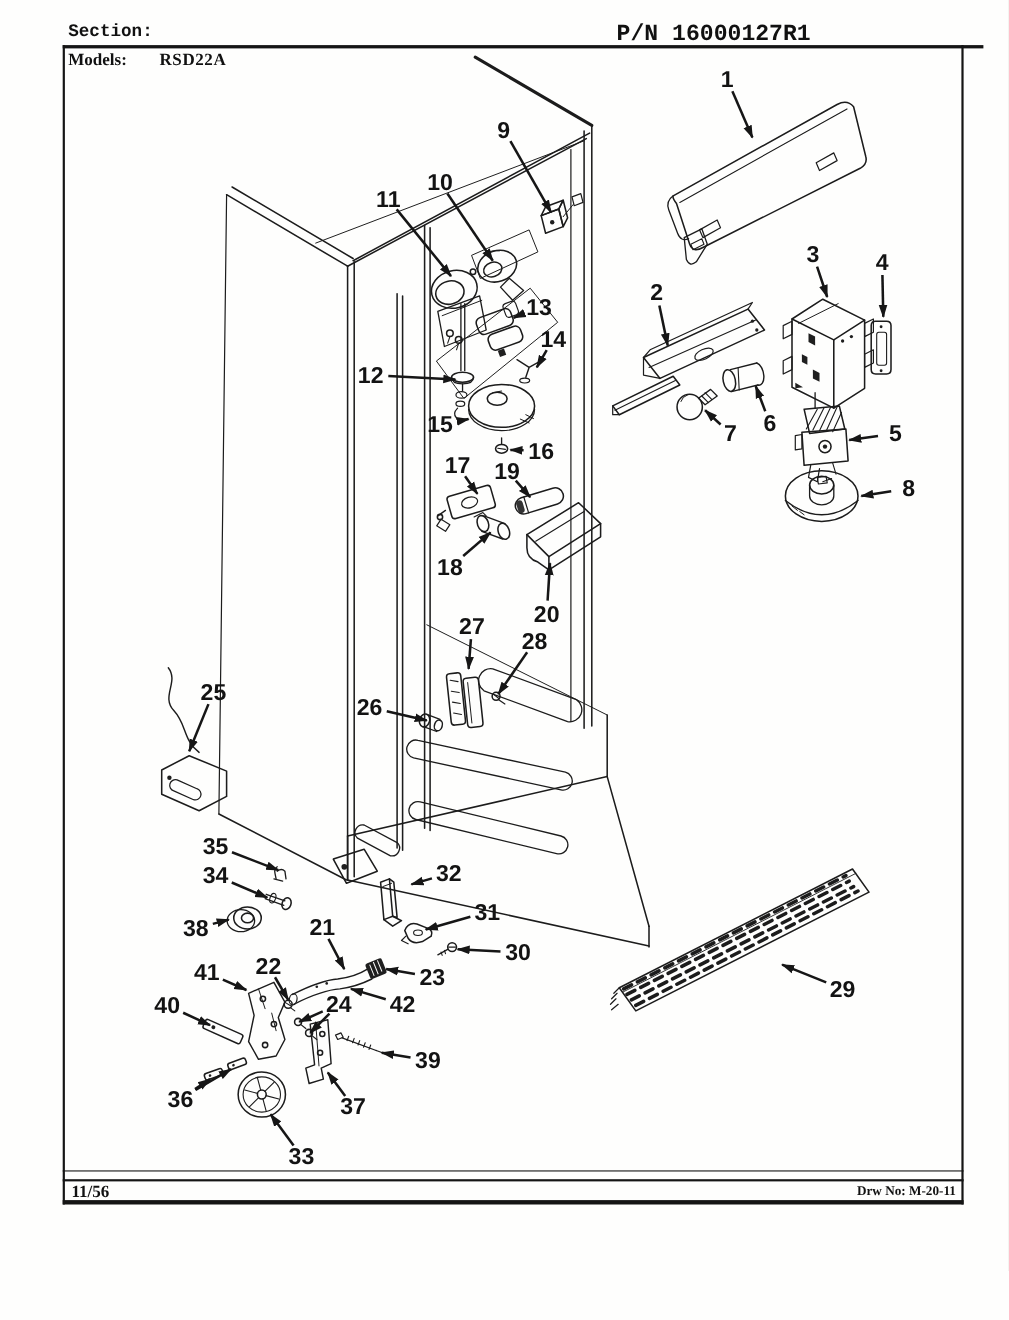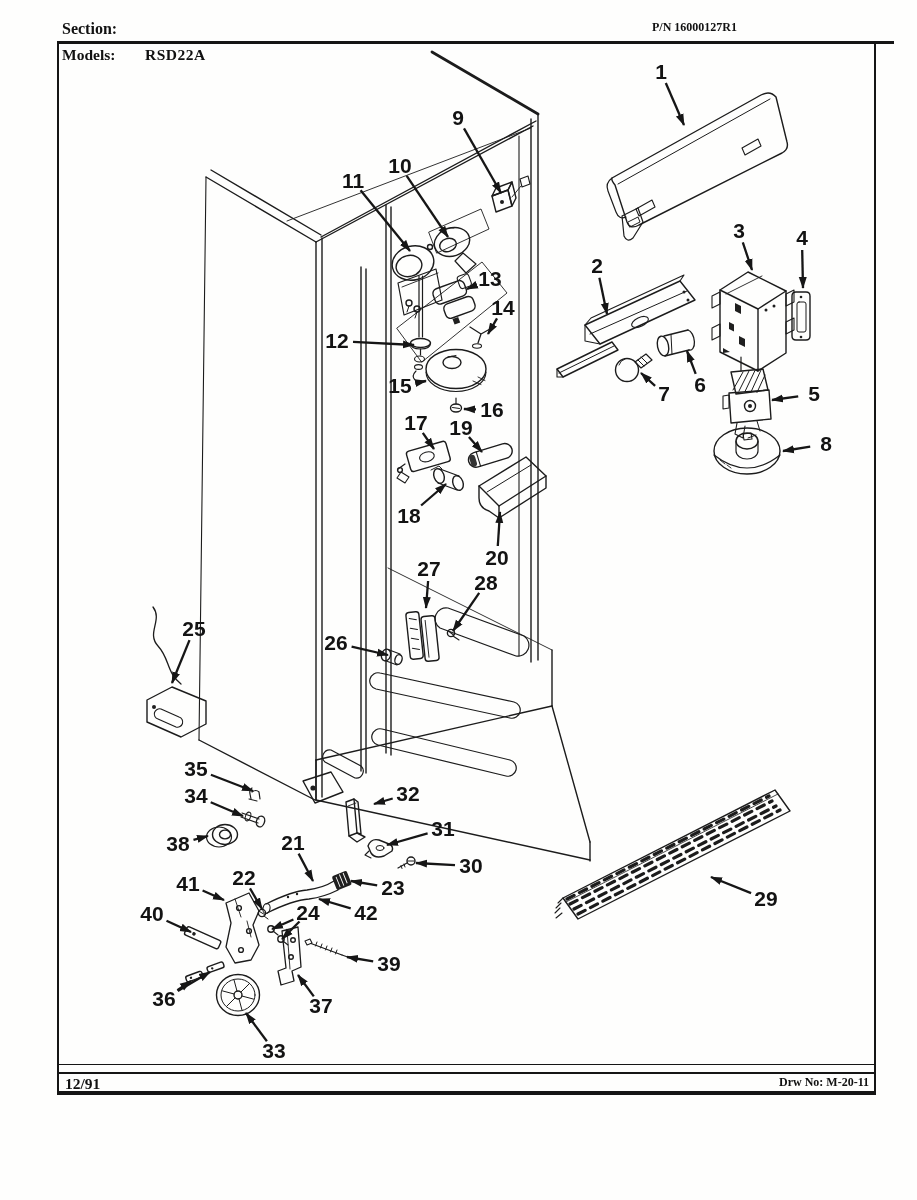--- a/index.html
+++ b/index.html
@@ -1,21 +1,21 @@
 <!DOCTYPE html>
 <html><head>
 <meta charset="utf-8">
 <style>
   html,body{margin:0;padding:0;background:#e8e6e2;}
   .page{position:relative;width:917px;height:1200px;background:#fefefd;margin:0 auto;
         font-family:"Liberation Serif", serif;color:#111;overflow:hidden;}
-  .hdr-row1{position:absolute;top:20px;left:0;width:761px;height:22px;}
+  .hdr-row1{position:absolute;top:20px;left:0;width:761px;height:22px;font-family:Liberation Mono, monospace;}
   .hdr-label{position:absolute;left:62px;font-weight:bold;font-size:16px;}
   .hdr-title{position:absolute;left:145px;font-weight:bold;font-size:18.5px;letter-spacing:1.1px;}
-  .hdr-pn{position:absolute;right:24px;font-weight:bold;font-size:12px;}
+  .hdr-pn{position:absolute;right:24px;font-weight:bold;font-size:21px;}
   .rule-top{position:absolute;top:41px;left:57px;width:837px;height:2.5px;background:#151515;}
   .hdr-row2{position:absolute;top:46px;left:0;width:917px;height:20px;}
   .mdl-label{position:absolute;left:62px;font-weight:bold;font-size:15.5px;text-align:right;}
   .mdl-value{position:absolute;left:145px;font-weight:bold;font-size:15.5px;letter-spacing:.5px;text-align:center;}
   .border-left{position:absolute;top:41px;left:57px;width:1.6px;height:1054px;background:#151515;}
   .border-right{position:absolute;top:41px;left:874px;width:1.8px;height:1054px;background:#151515;}
   .rule-f1{position:absolute;top:1064px;left:57px;width:819px;height:1.3px;background:#151515;}
   .rule-f2{position:absolute;top:1072px;left:57px;width:819px;height:2px;background:#151515;}
   .rule-f3{position:absolute;top:1091px;left:57px;width:819px;height:3.6px;background:#151515;}
   .ftr-date{position:absolute;top:1075px;left:65px;font-weight:bold;font-size:15.5px;}
@@ -504,17 +504,17 @@
         <text x="152" y="921" class="callout">40</text>
         <line x1="202.6" y1="890.5" x2="224" y2="900" class="leader" marker-end="url(#arrowhead)"></line>
         <text x="188" y="891" class="callout">41</text>
         <line x1="350.7" y1="908.4" x2="319" y2="899" class="leader" marker-end="url(#arrowhead)"></line>
         <text x="366" y="920" class="callout">42</text>
       </g>
   </svg>
 
   <div class="rule-f1"></div>
   <div class="rule-f2"></div>
-  <span class="ftr-date">12/91</span>
+  <span class="ftr-date">11/56</span>
   <span class="ftr-drw">Drw No: M-20-11</span>
   <div class="rule-f3"></div>
 
 </div>
 
 </body></html>

